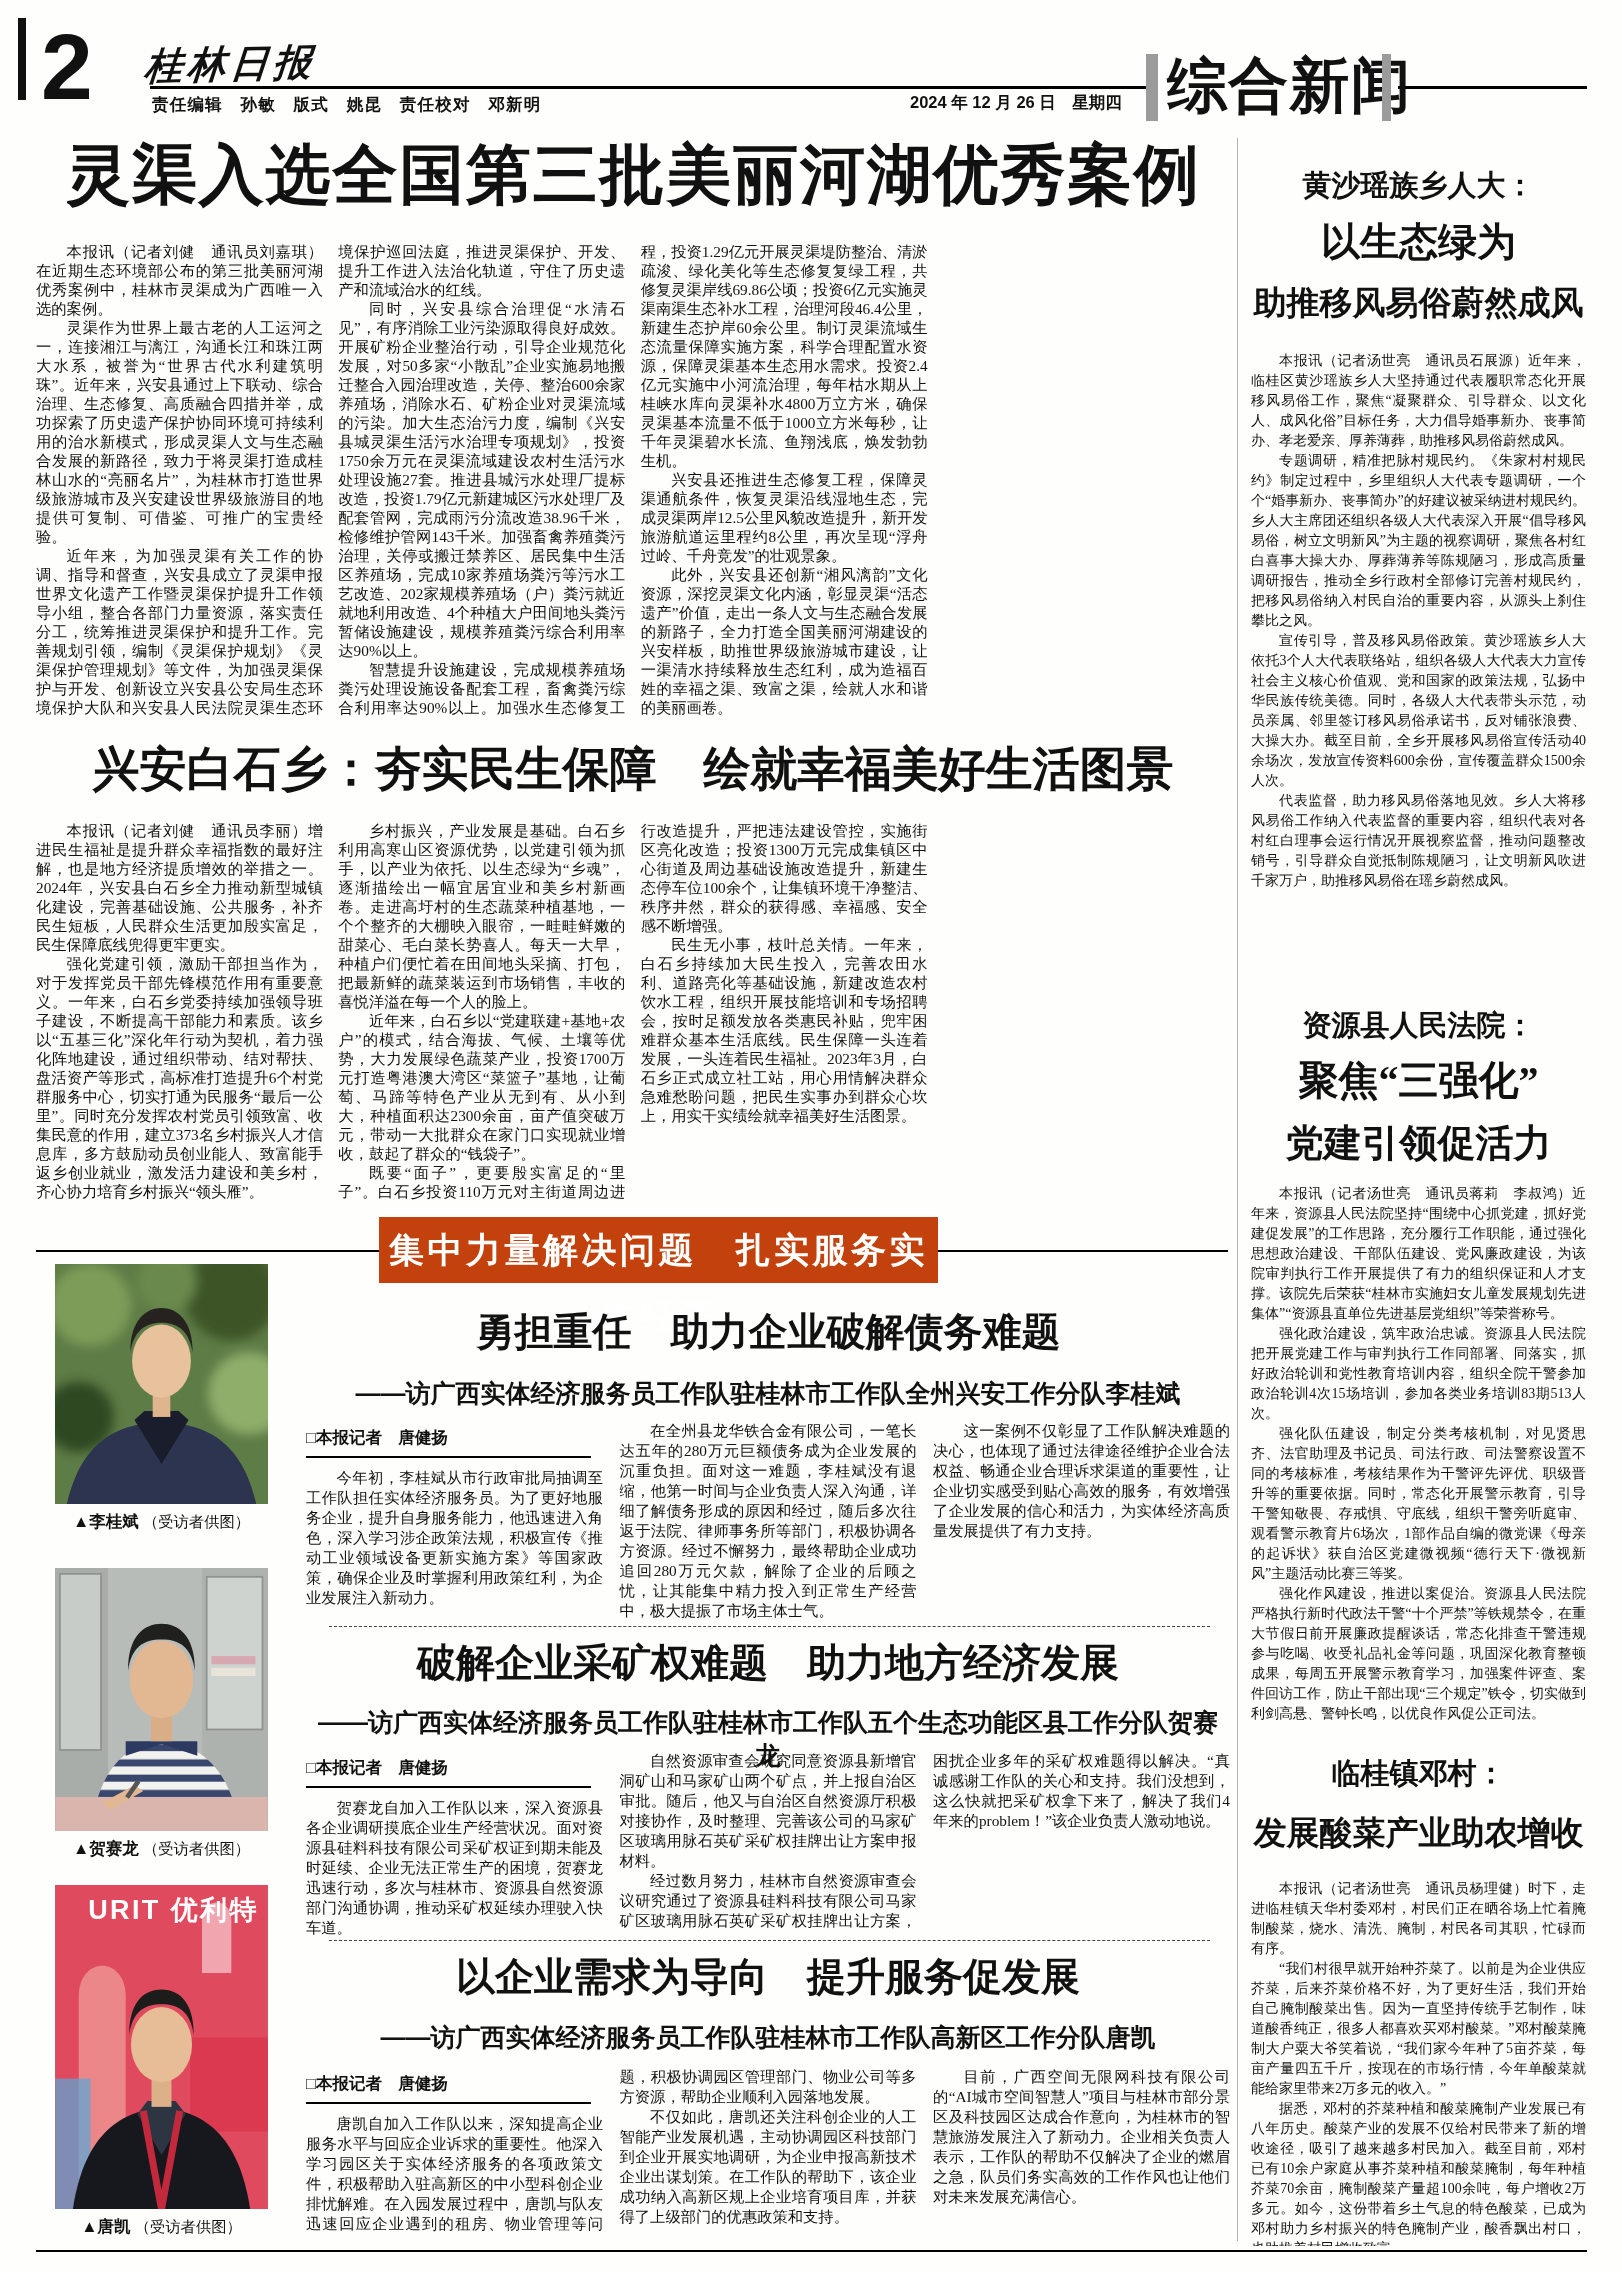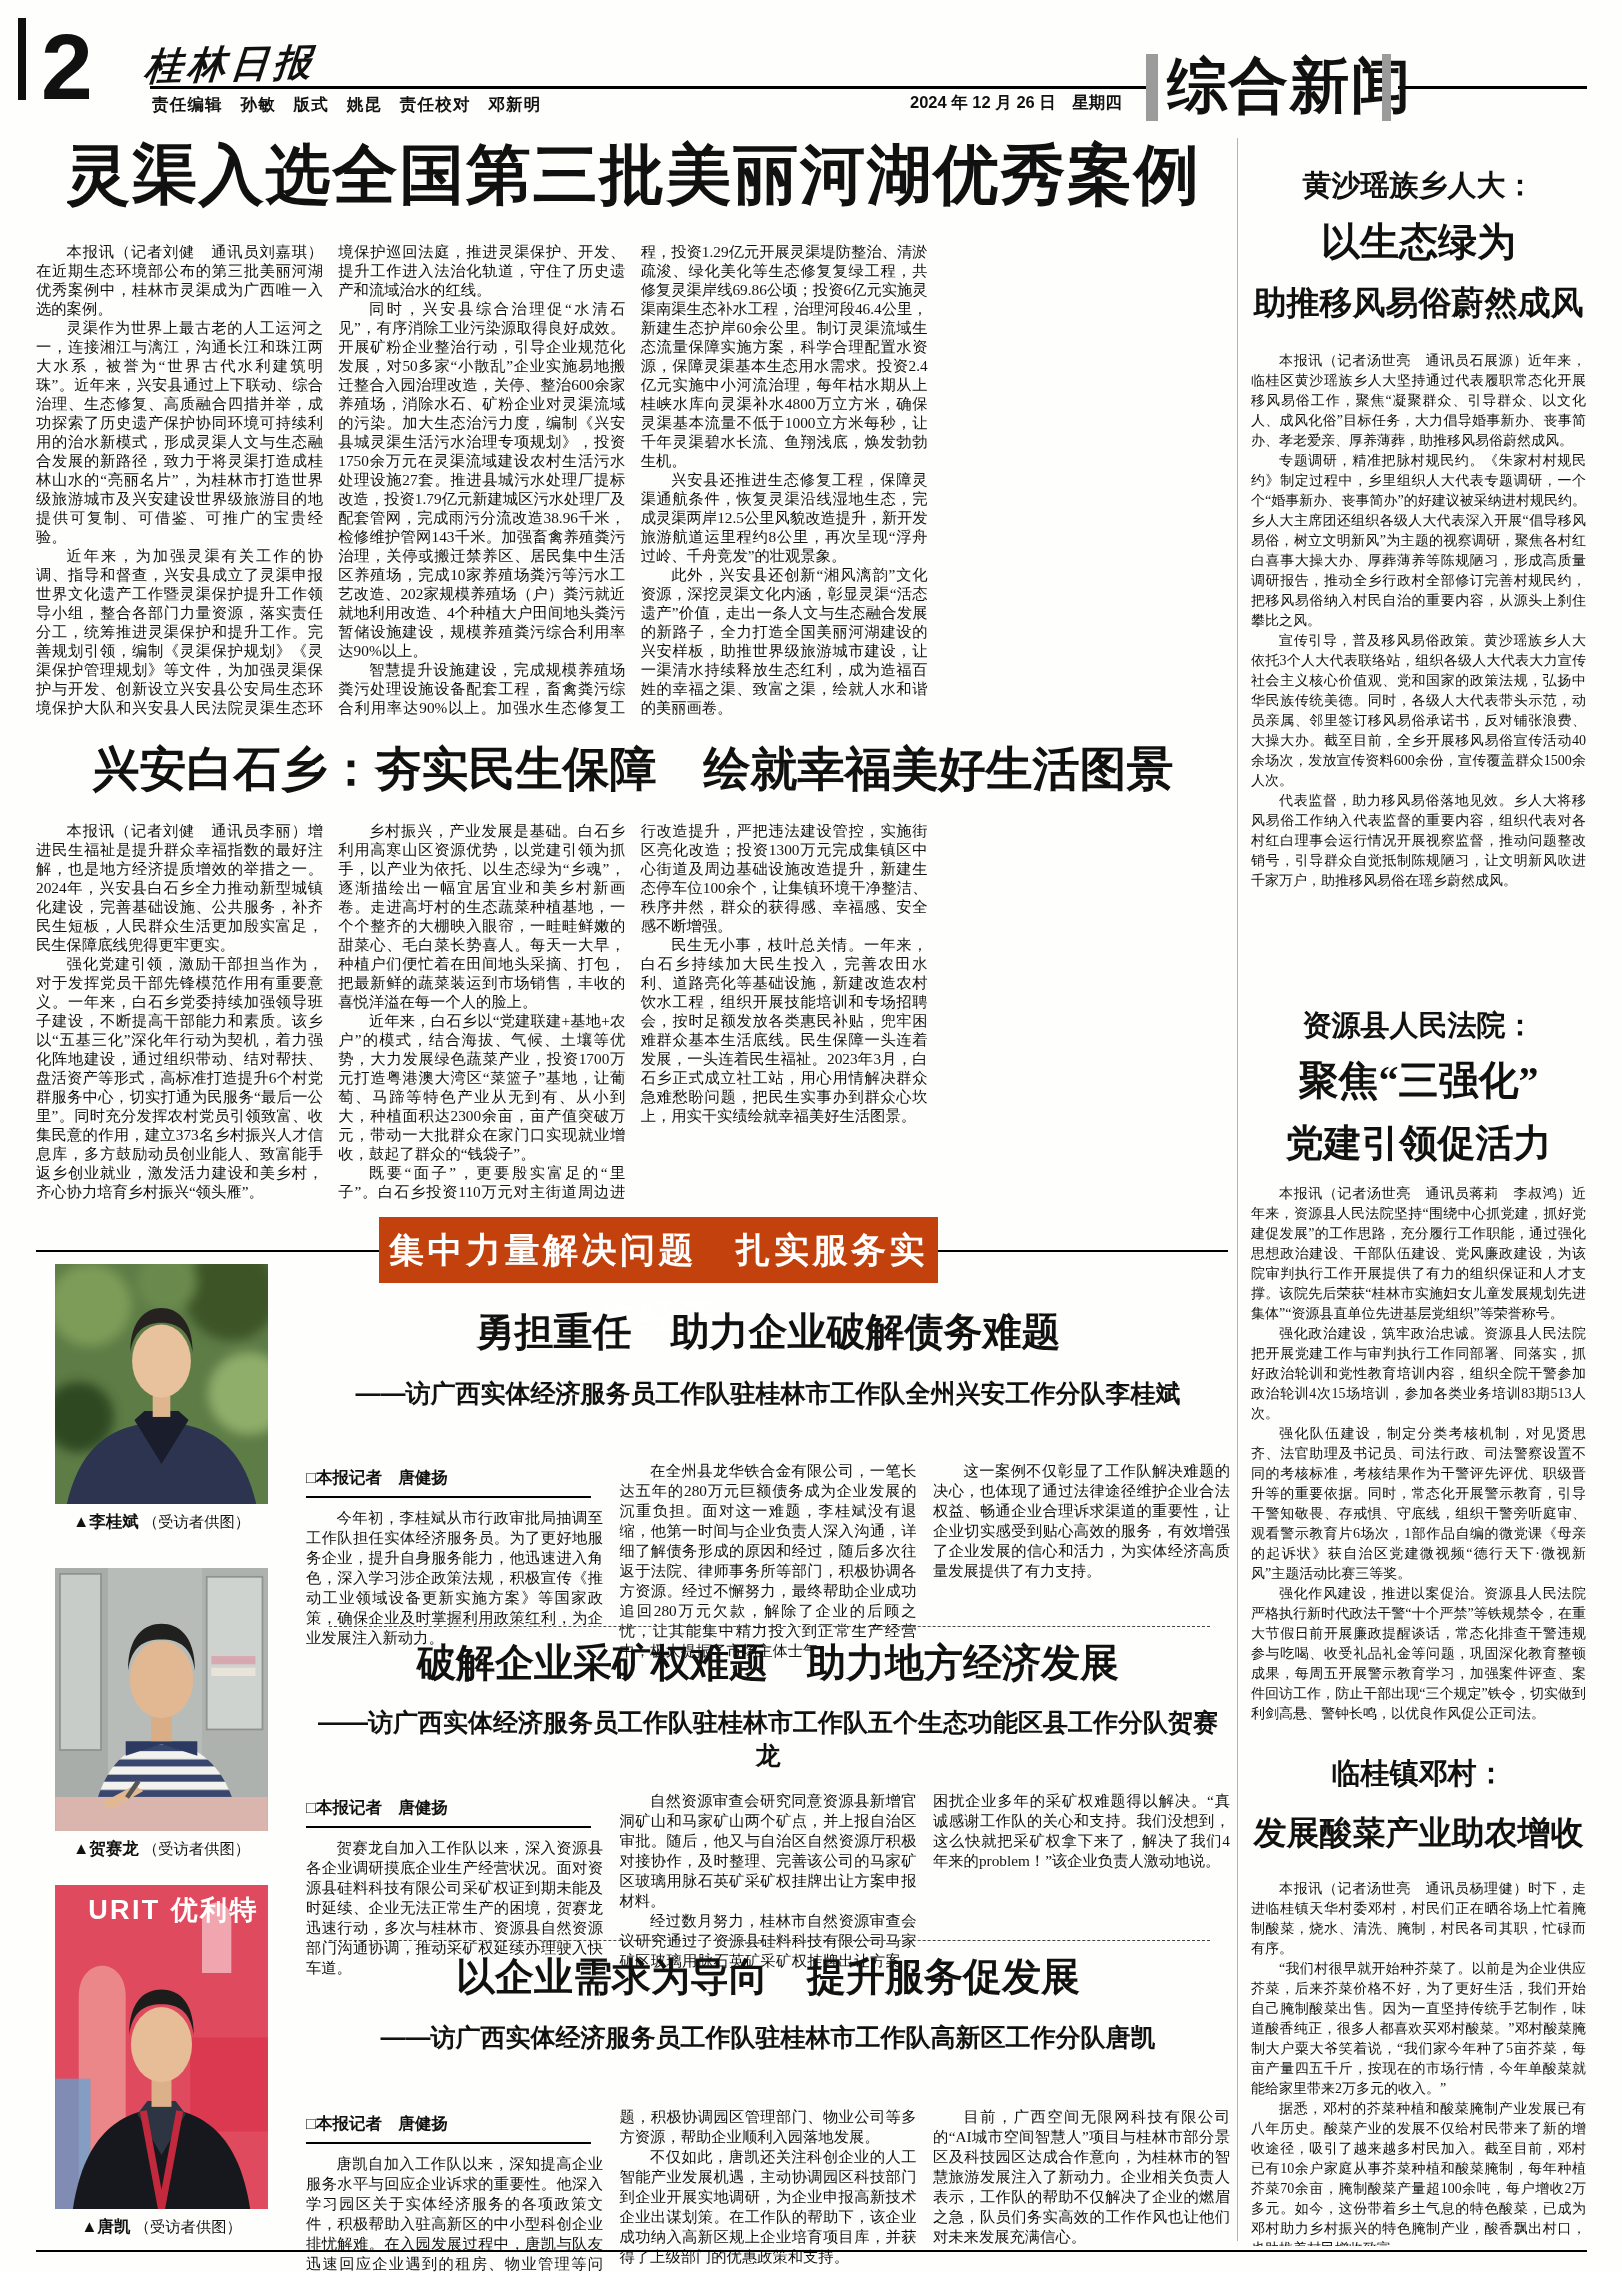--- a/index.html
+++ b/index.html
@@ -40,21 +40,21 @@
   
   .banner-rule{left:36px;top:1250px;width:1192px;height:2.4px;}
   .banner{left:379px;top:1217px;width:559px;height:66px;background:#c2410c;color:#fff;
           font-size:35px;font-weight:900;letter-spacing:3.5px;line-height:66px;text-align:center;}
   .photo{left:55px;width:213px;overflow:hidden;background:#888;}
   .caption{left:55px;width:213px;font-size:16.5px;text-align:center;white-space:nowrap;}
   .cap-name{font-family:"Liberation Sans",sans-serif;font-weight:bold;}
   .cap-credit{font-size:15.3px;}
   .iv-h{left:306px;width:924px;font-size:39px;font-weight:900;line-height:1.2;}
   .iv-sub{left:306px;width:924px;font-size:25px;font-weight:bold;}
-  .iv-body{left:306px;width:924px;column-count:3;column-gap:16.5px;font-size:15.3px;line-height:20px;margin-top:40px;}
+  .iv-body{left:306px;width:924px;column-count:3;column-gap:16.5px;font-size:15.3px;line-height:20px;}
   .byline{font-family:"Liberation Sans",sans-serif;font-size:16.5px;font-weight:bold;
           border-bottom:2.4px solid #000;padding:5.9px 0 9.4px;margin:0 11.8px 9.4px 0;}
   .dashed-sep{left:329px;width:881px;border-top:1.8px dashed #444;height:0;}
   .bottom-rule{left:36px;top:2250px;width:1551px;height:1.8px;}
   .backdrop-text{position:absolute;top:7px;left:0;width:100%;text-align:center;color:#fff;
                  font-family:"Liberation Sans",sans-serif;font-weight:900;font-size:27px;letter-spacing:2.4px;padding-left:12px;}
 </style>
 </head>
 <body>
 

